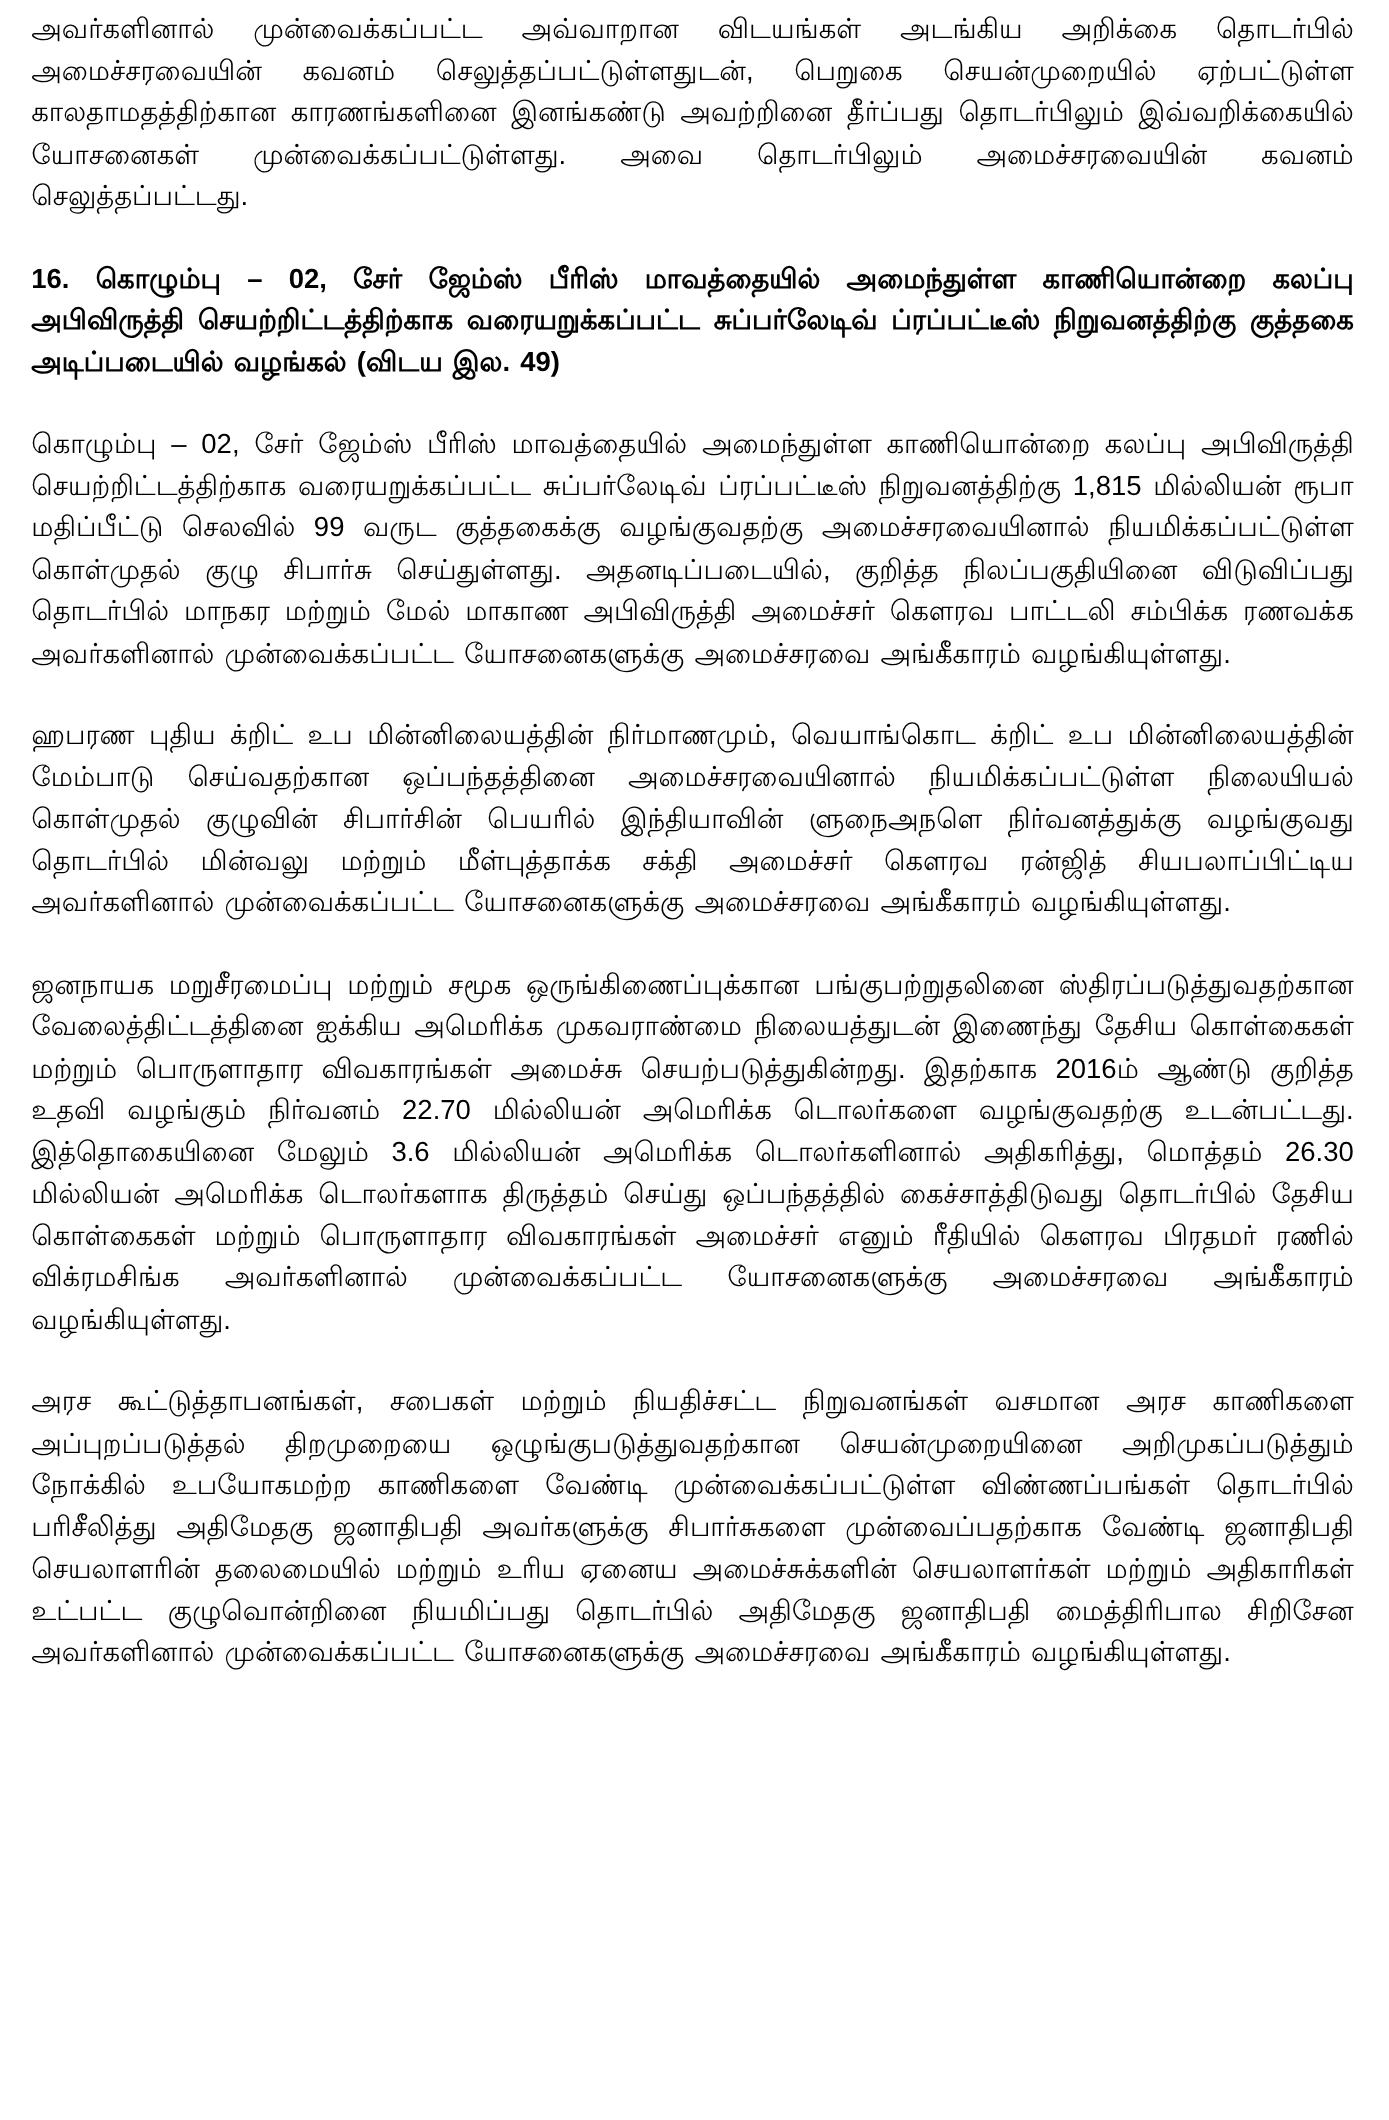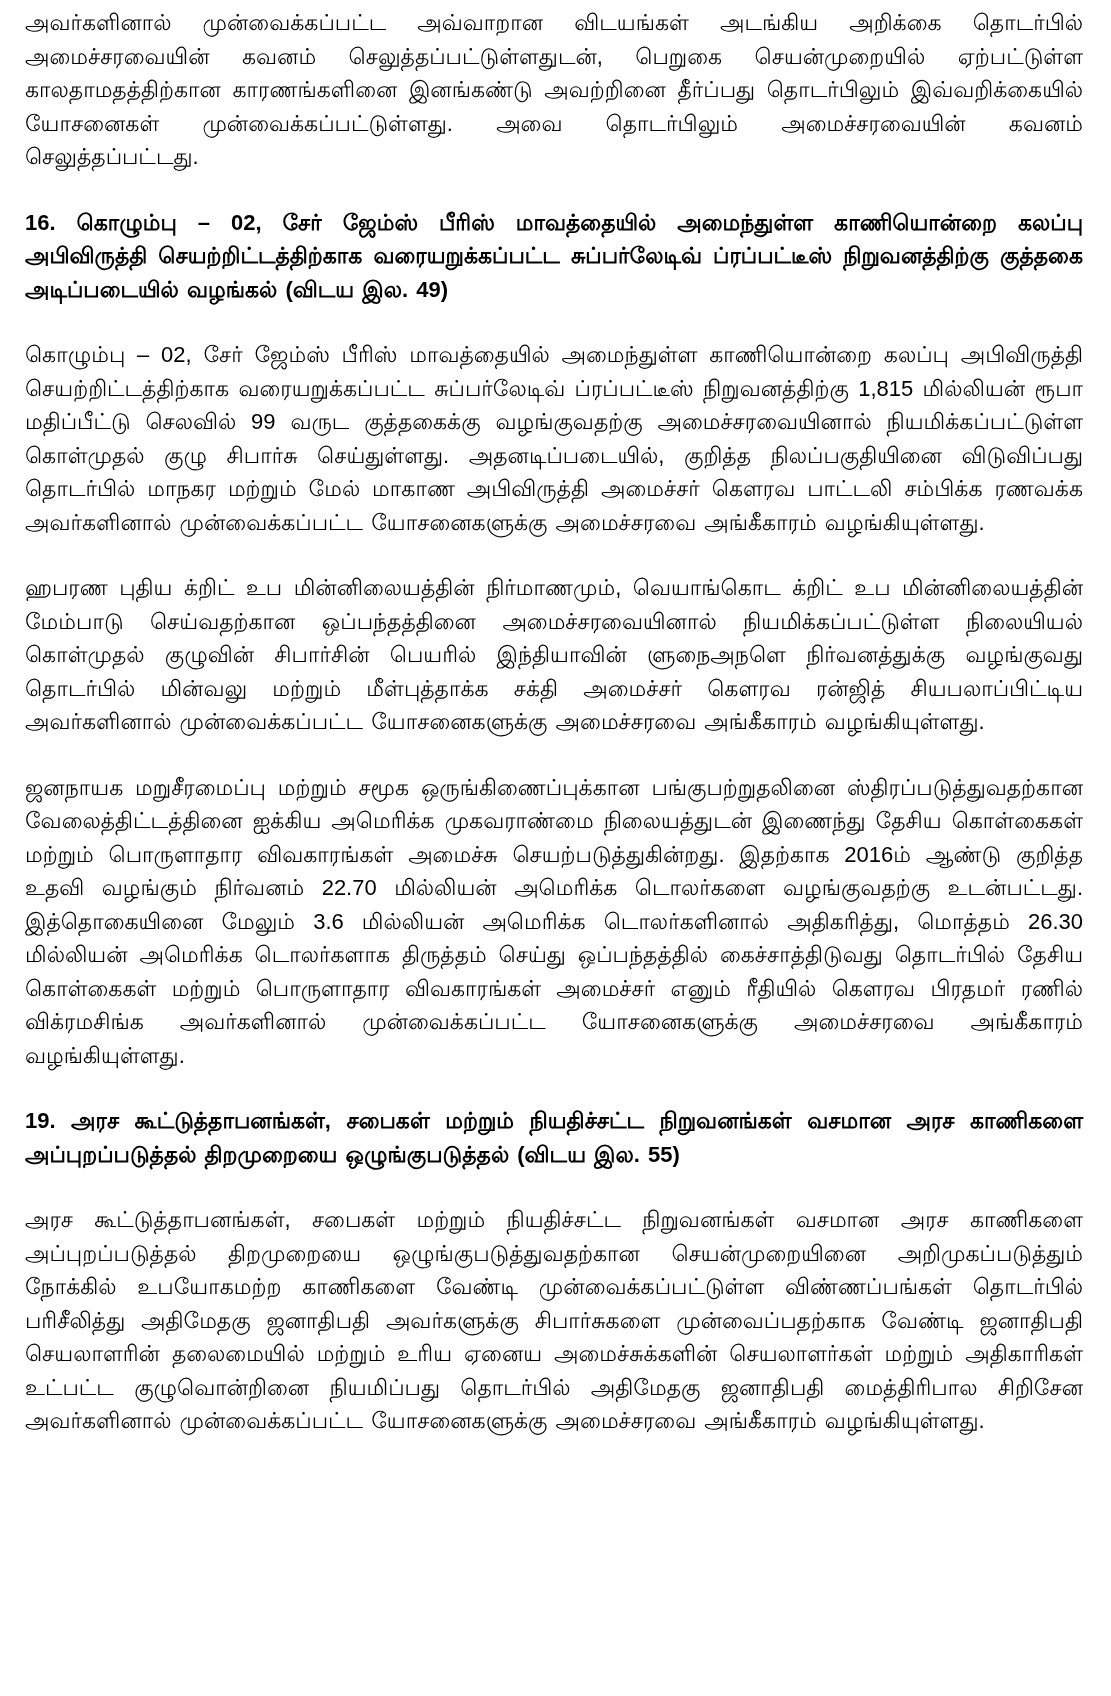--- a/index.html
+++ b/index.html
@@ -37,16 +37,15 @@
 </head>
 <body>
 
 <div class="page">
   <div id="content">
       <div class="block paragraph">அவர்களினால் முன்வைக்கப்பட்ட அவ்வாறான விடயங்கள் அடங்கிய அறிக்கை தொடர்பில் அமைச்சரவையின் கவனம் செலுத்தப்பட்டுள்ளதுடன், பெறுகை செயன்முறையில் ஏற்பட்டுள்ள காலதாமதத்திற்கான காரணங்களினை இனங்கண்டு அவற்றினை தீர்ப்பது தொடர்பிலும் இவ்வறிக்கையில் யோசனைகள் முன்வைக்கப்பட்டுள்ளது. அவை தொடர்பிலும் அமைச்சரவையின் கவனம் செலுத்தப்பட்டது.</div>
       <div class="block heading">16. கொழும்பு – 02, சேர் ஜேம்ஸ் பீரிஸ் மாவத்தையில் அமைந்துள்ள காணியொன்றை கலப்பு அபிவிருத்தி செயற்றிட்டத்திற்காக வரையறுக்கப்பட்ட சுப்பர்லேடிவ் ப்ரப்பட்டீஸ் நிறுவனத்திற்கு குத்தகை அடிப்படையில் வழங்கல் (விடய இல. 49)</div>
       <div class="block paragraph">கொழும்பு – 02, சேர் ஜேம்ஸ் பீரிஸ் மாவத்தையில் அமைந்துள்ள காணியொன்றை கலப்பு அபிவிருத்தி செயற்றிட்டத்திற்காக வரையறுக்கப்பட்ட சுப்பர்லேடிவ் ப்ரப்பட்டீஸ் நிறுவனத்திற்கு 1,815 மில்லியன் ரூபா மதிப்பீட்டு செலவில் 99 வருட குத்தகைக்கு வழங்குவதற்கு அமைச்சரவையினால் நியமிக்கப்பட்டுள்ள கொள்முதல் குழு சிபார்சு செய்துள்ளது. அதனடிப்படையில், குறித்த நிலப்பகுதியினை விடுவிப்பது தொடர்பில் மாநகர மற்றும் மேல் மாகாண அபிவிருத்தி அமைச்சர் கௌரவ பாட்டலி சம்பிக்க ரணவக்க அவர்களினால் முன்வைக்கப்பட்ட யோசனைகளுக்கு அமைச்சரவை அங்கீகாரம் வழங்கியுள்ளது.</div>
       <div class="block paragraph">ஹபரண புதிய க்றிட் உப மின்னிலையத்தின் நிர்மாணமும், வெயாங்கொட க்றிட் உப மின்னிலையத்தின் மேம்பாடு செய்வதற்கான ஒப்பந்தத்தினை அமைச்சரவையினால் நியமிக்கப்பட்டுள்ள நிலையியல் கொள்முதல் குழுவின் சிபார்சின் பெயரில் இந்தியாவின் ளுநைஅநளெ நிர்வனத்துக்கு வழங்குவது தொடர்பில் மின்வலு மற்றும் மீள்புத்தாக்க சக்தி அமைச்சர் கௌரவ ரன்ஜித் சியபலாப்பிட்டிய அவர்களினால் முன்வைக்கப்பட்ட யோசனைகளுக்கு அமைச்சரவை அங்கீகாரம் வழங்கியுள்ளது.</div>
       <div class="block paragraph">ஜனநாயக மறுசீரமைப்பு மற்றும் சமூக ஒருங்கிணைப்புக்கான பங்குபற்றுதலினை ஸ்திரப்படுத்துவதற்கான வேலைத்திட்டத்தினை ஐக்கிய அமெரிக்க முகவராண்மை நிலையத்துடன் இணைந்து தேசிய கொள்கைகள் மற்றும் பொருளாதார விவகாரங்கள் அமைச்சு செயற்படுத்துகின்றது. இதற்காக 2016ம் ஆண்டு குறித்த உதவி வழங்கும் நிர்வனம் 22.70 மில்லியன் அமெரிக்க டொலர்களை வழங்குவதற்கு உடன்பட்டது. இத்தொகையினை மேலும் 3.6 மில்லியன் அமெரிக்க டொலர்களினால் அதிகரித்து, மொத்தம் 26.30 மில்லியன் அமெரிக்க டொலர்களாக திருத்தம் செய்து ஒப்பந்தத்தில் கைச்சாத்திடுவது தொடர்பில் தேசிய கொள்கைகள் மற்றும் பொருளாதார விவகாரங்கள் அமைச்சர் எனும் ரீதியில் கௌரவ பிரதமர் ரணில் விக்ரமசிங்க அவர்களினால் முன்வைக்கப்பட்ட யோசனைகளுக்கு அமைச்சரவை அங்கீகாரம் வழங்கியுள்ளது.</div>
-      <div class="block heading">19. அரச கூட்டுத்தாபனங்கள், சபைகள் மற்றும் நியதிச்சட்ட நிறுவனங்கள் வசமான அரச காணிகளை அப்புறப்படுத்தல் திறமுறையை ஒழுங்குபடுத்தல் (விடய இல. 55)</div>
       <div class="block paragraph">அரச கூட்டுத்தாபனங்கள், சபைகள் மற்றும் நியதிச்சட்ட நிறுவனங்கள் வசமான அரச காணிகளை அப்புறப்படுத்தல் திறமுறையை ஒழுங்குபடுத்துவதற்கான செயன்முறையினை அறிமுகப்படுத்தும் நோக்கில் உபயோகமற்ற காணிகளை வேண்டி முன்வைக்கப்பட்டுள்ள விண்ணப்பங்கள் தொடர்பில் பரிசீலித்து அதிமேதகு ஜனாதிபதி அவர்களுக்கு சிபார்சுகளை முன்வைப்பதற்காக வேண்டி ஜனாதிபதி செயலாளரின் தலைமையில் மற்றும் உரிய ஏனைய அமைச்சுக்களின் செயலாளர்கள் மற்றும் அதிகாரிகள் உட்பட்ட குழுவொன்றினை நியமிப்பது தொடர்பில் அதிமேதகு ஜனாதிபதி மைத்திரிபால சிறிசேன அவர்களினால் முன்வைக்கப்பட்ட யோசனைகளுக்கு அமைச்சரவை அங்கீகாரம் வழங்கியுள்ளது.</div>
     </div>
 </div>
 
 </body></html>

